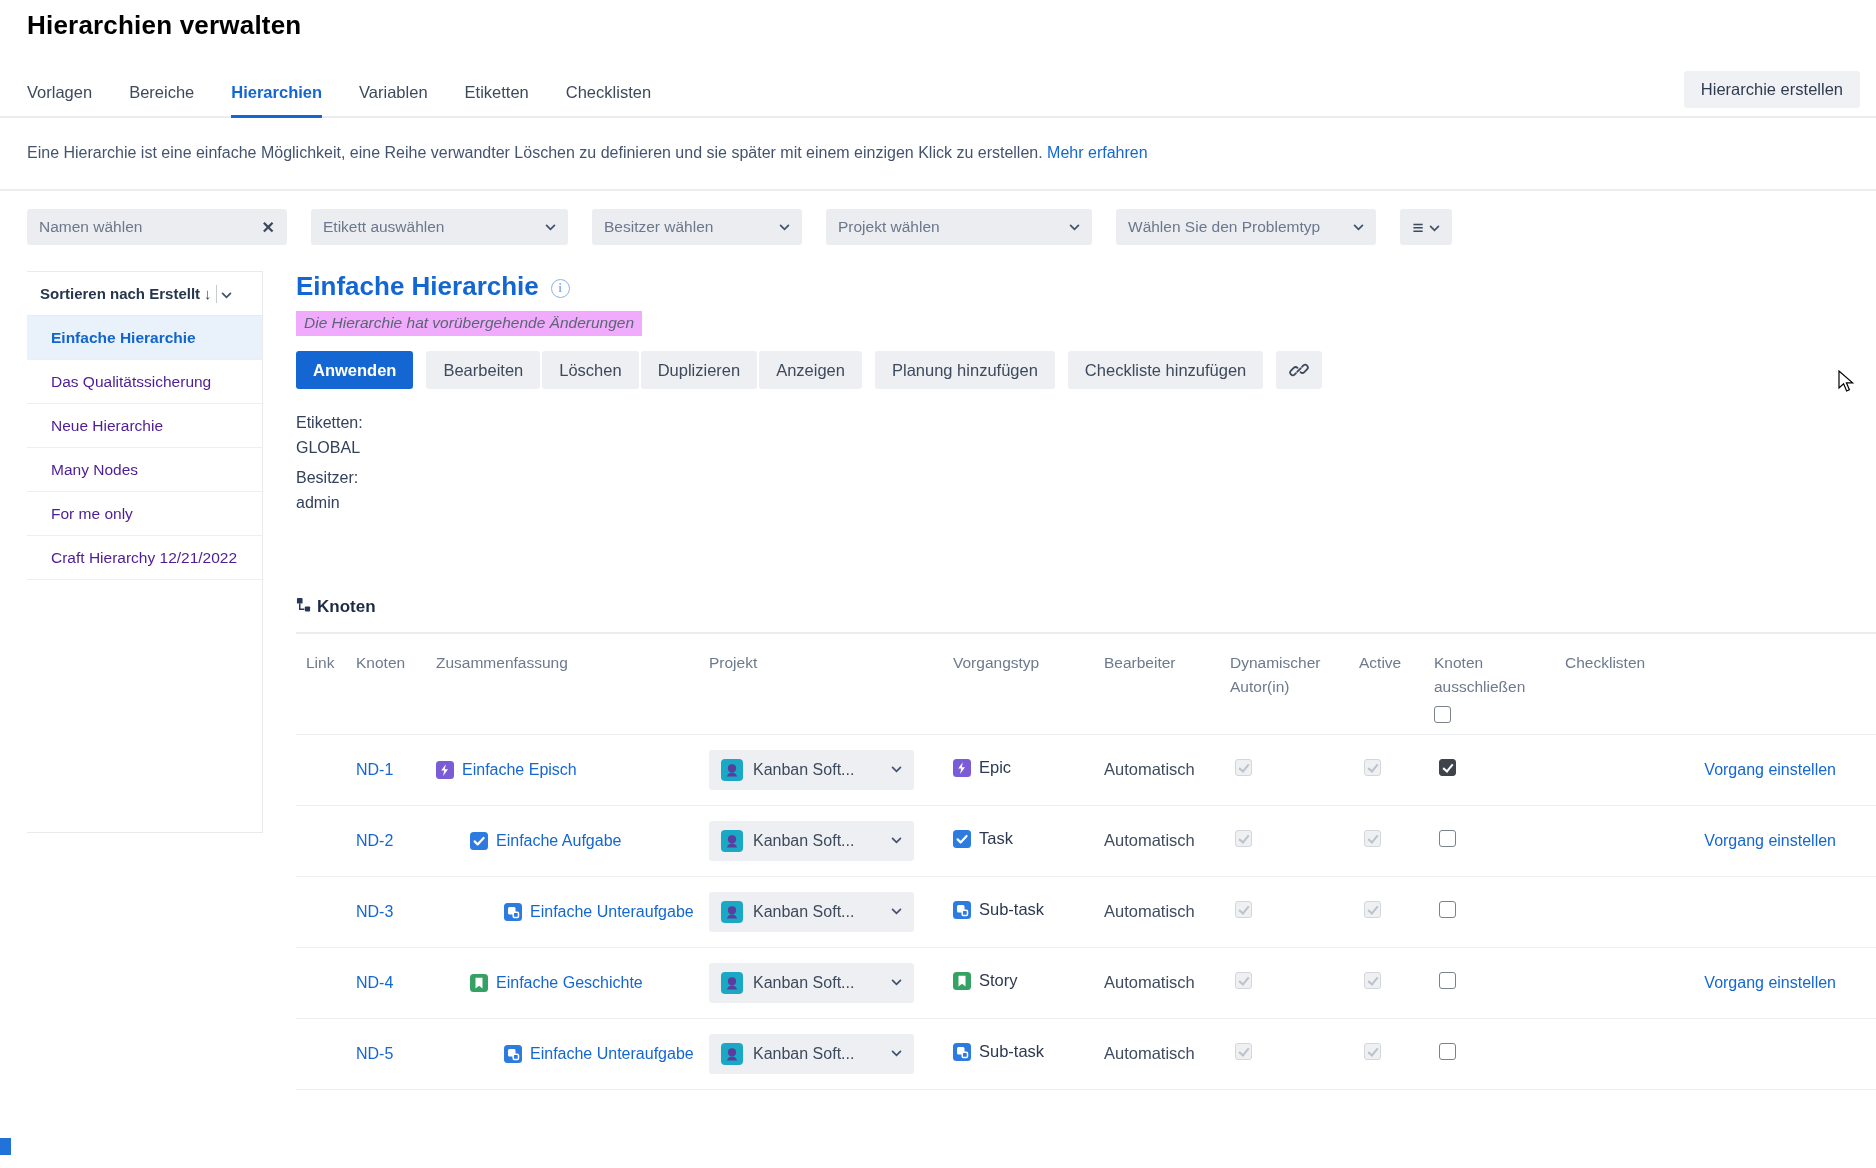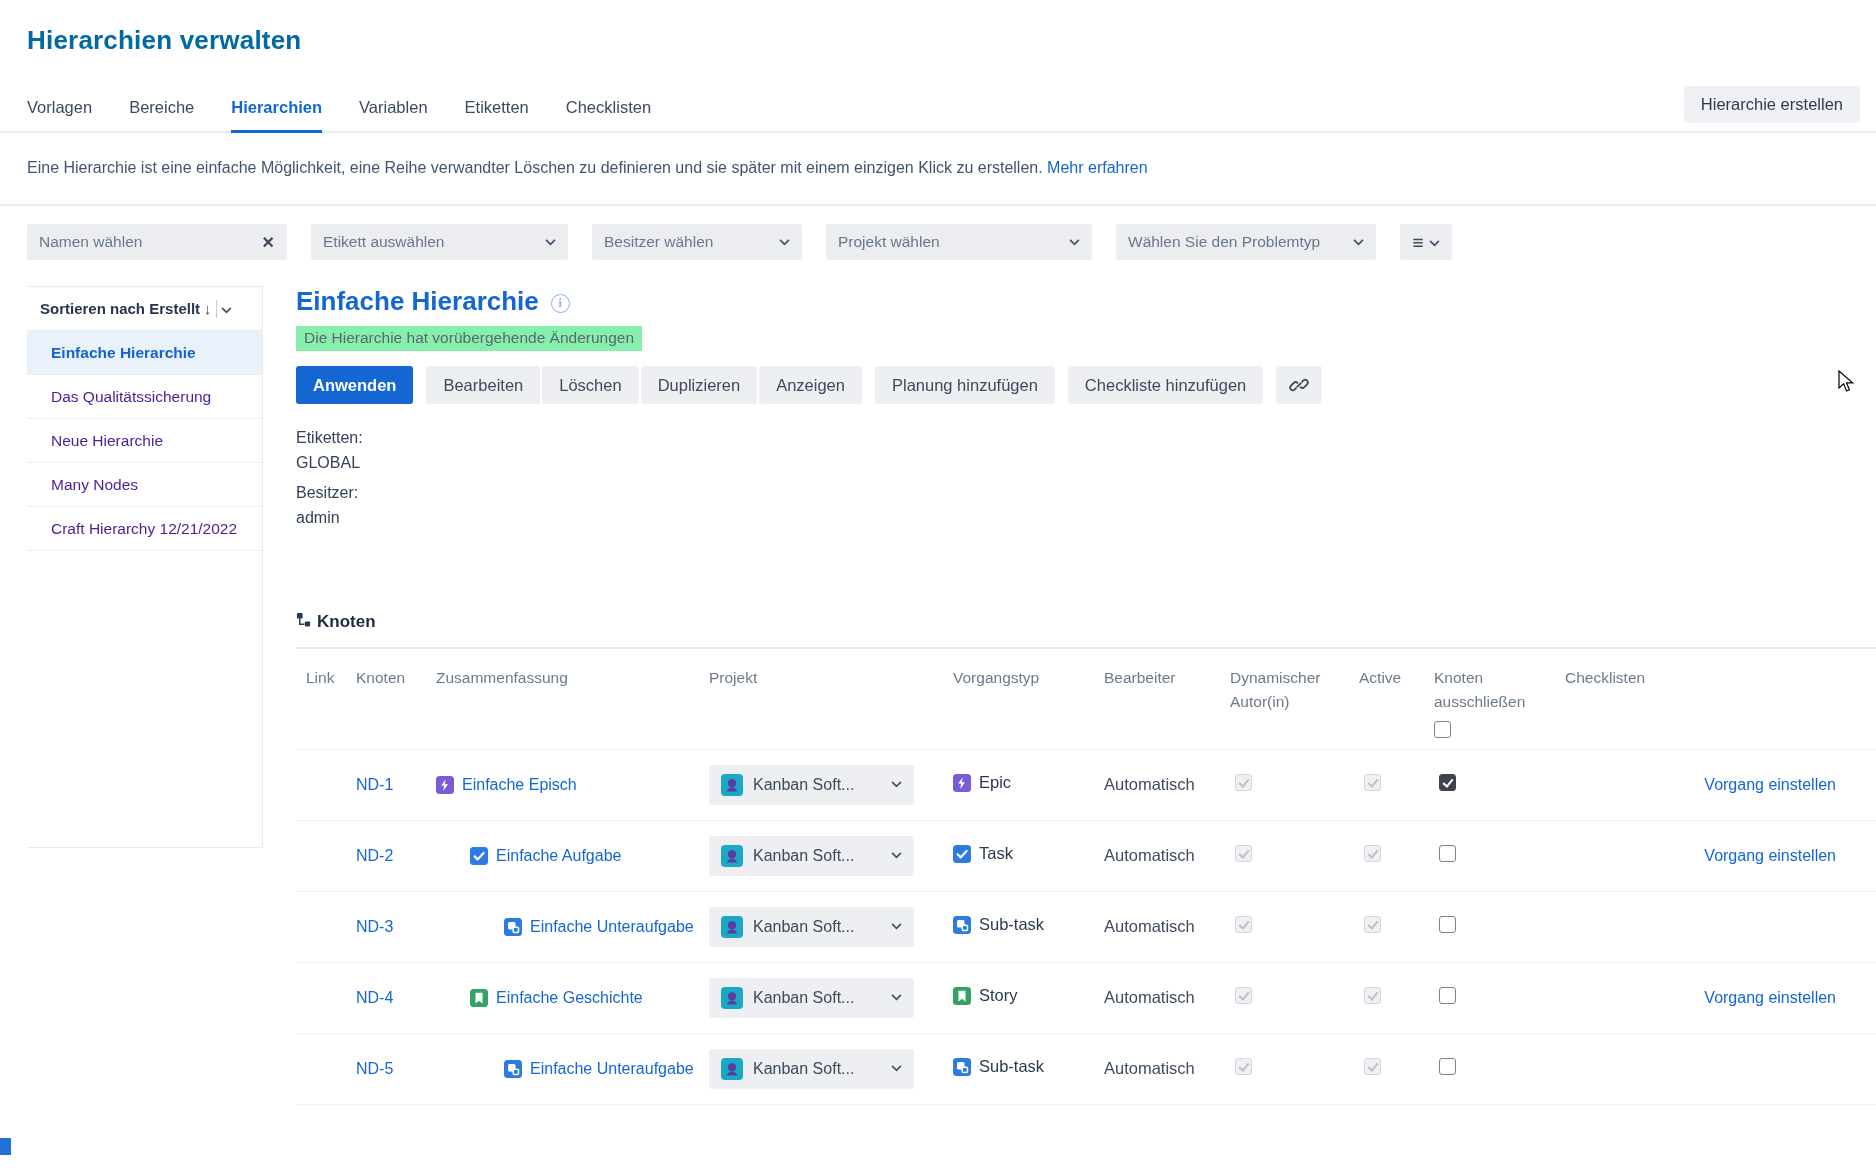--- a/index.html
+++ b/index.html
@@ -4,21 +4,21 @@
 <style>
   * { box-sizing: border-box; margin: 0; padding: 0; }
   html,body { width:1876px; height:1168px; }
   body {
     position: relative; overflow: hidden; background:#fff;
     font-family:"Liberation Sans", sans-serif; color:#42526e;
   }
   a { text-decoration:none; cursor:pointer; }
 
   
-  .h1 { margin:25px 0 0 27px; font-size:26px; font-weight:700; color:#0369a1; letter-spacing:.2px; }
+  .h1 { margin:10px 0 0 27px; font-size:26px; font-weight:700; color:#000000; letter-spacing:.2px; }
 
   .tabbar { position:relative; margin-top:42px; padding:0 27px; border-bottom:2px solid #ebecf0; display:flex; gap:37px; }
   .tab { font-size:16.5px; color:#3d4a5c; padding-bottom:13px; cursor:pointer; border-bottom:3px solid transparent; margin-bottom:-2px; }
   .tab.active { color:#1467d3; font-weight:700; border-bottom-color:#1467d3; }
   .create-btn { position:absolute; right:16px; bottom:8px; height:37px; padding:0 17px; background:#f0f1f4; border:none;
     border-radius:3px; font-family:inherit; font-size:16.5px; color:#2f3b4e; cursor:pointer; }
 
   .intro { padding:26px 27px 27px; border-bottom:2px solid #ebecf0; font-size:16px; color:#44546f; }
   .intro a { color:#1467d3; }
 
@@ -54,21 +54,21 @@
   .side-list li.selected { background:#e9f1fb; }
   .side-list li.selected a { font-weight:700; color:#1265cc; }
 
   
   .main { flex:1; padding-left:33px; min-width:0; }
   .title-row { display:flex; align-items:center; gap:12px; }
   .h2 { font-size:26px; font-weight:700; color:#1467d3; }
   .info-ic { width:19px; height:19px; border:1.5px solid #8fb1e3; color:#8fb1e3; border-radius:50%; font-size:12px;
     font-weight:700; display:inline-flex; align-items:center; justify-content:center; font-family:"Liberation Serif",serif;
     cursor:pointer; margin-top:3px; }
-  .notice { display:inline-block; margin-top:9px; background:#86efac; color:#5c6573; font-size:15.5px; padding:3px 8px 4px; }
+  .notice { display:inline-block; margin-top:9px; background:#f0abfc; color:#5c6573; font-size:15.5px; padding:3px 8px 4px;font-style:italic; }
 
   .actions { display:flex; align-items:center; margin-top:15px; }
   .agroup { display:flex; }
   .agroup + .agroup, .agroup + .icon-btn { margin-left:13px; }
   .agroup .btn + .btn { margin-left:2px; }
   .btn { height:38px; padding:0 17px; border:none; border-radius:3px; background:#edeff2; color:#3d4a5c;
     font-family:inherit; font-size:16.5px; cursor:pointer; white-space:nowrap; }
   .btn.primary { background:#1467d3; color:#fff; font-weight:700; }
   .icon-btn { width:46px; height:38px; background:#edeff2; border:none; border-radius:3px; display:flex; align-items:center;
     justify-content:center; cursor:pointer; }
@@ -197,20 +197,23 @@
           <a>Einfache Hierarchie</a>
         </li>
         <li class="">
           <a>Das Qualitätssicherung</a>
         </li>
         <li class="">
           <a>Neue Hierarchie</a>
         </li>
         <li class="">
           <a>Many Nodes</a>
+        </li>
+        <li class="">
+          <a>For me only</a>
         </li>
         <li class="">
           <a>Craft Hierarchy 12/21/2022</a>
         </li>
       </ul>
   </aside>
 
   <main class="main">
     <div class="title-row">
       <h2 class="h2">Einfache Hierarchie</h2>

